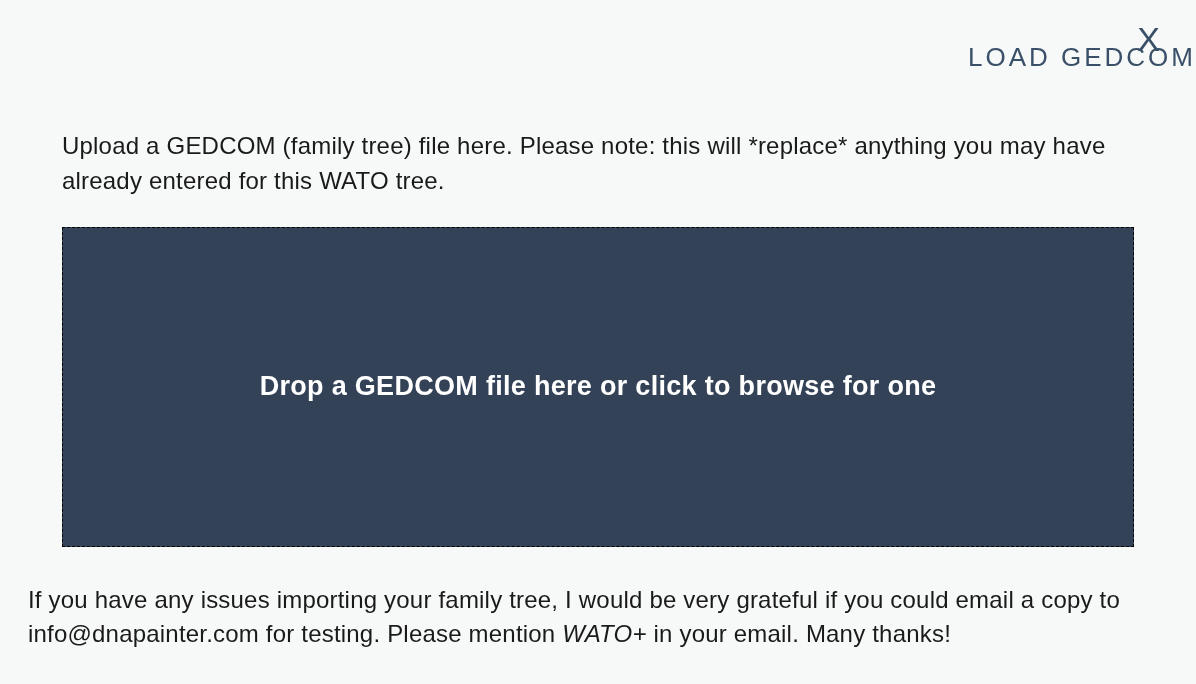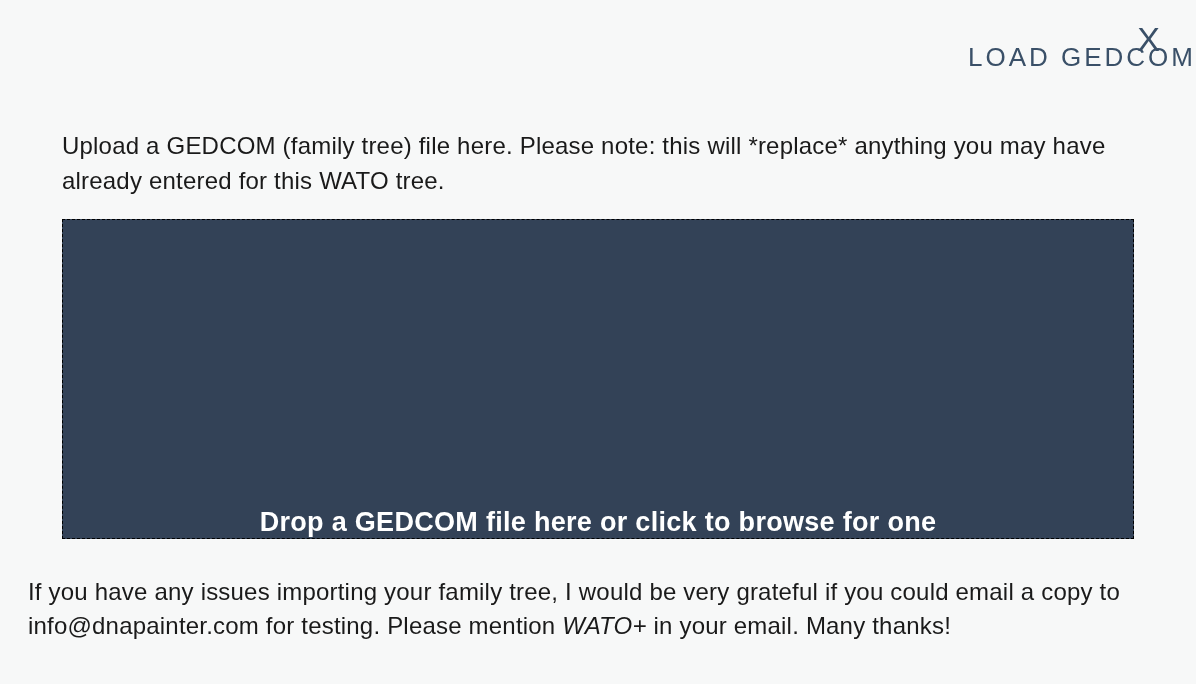--- a/index.html
+++ b/index.html
@@ -44,30 +44,30 @@
       color: #3a5068;
     }
     .content {
       padding: 56px 62px 0 62px;
     }
     .intro {
       font-size: 24px;
       line-height: 1.45;
       color: #1a1a1a;
       font-weight: 400;
-      margin-bottom: 20px;
+      margin-bottom: 28px;
       letter-spacing: 0.2px;
     }
     .dropzone {
       width: 100%;
       height: 320px;
       background: #334257;
       border: 1px dashed #000;
       display: flex;
-      align-items: flex-end;
+      align-items: center;
       justify-content: center;
       cursor: pointer;
       text-align: center;
       padding: 0 40px;
     }
     .dropzone-text {
       color: #ffffff;
       font-size: 27px;
       font-weight: 700;
       letter-spacing: 0.3px;

